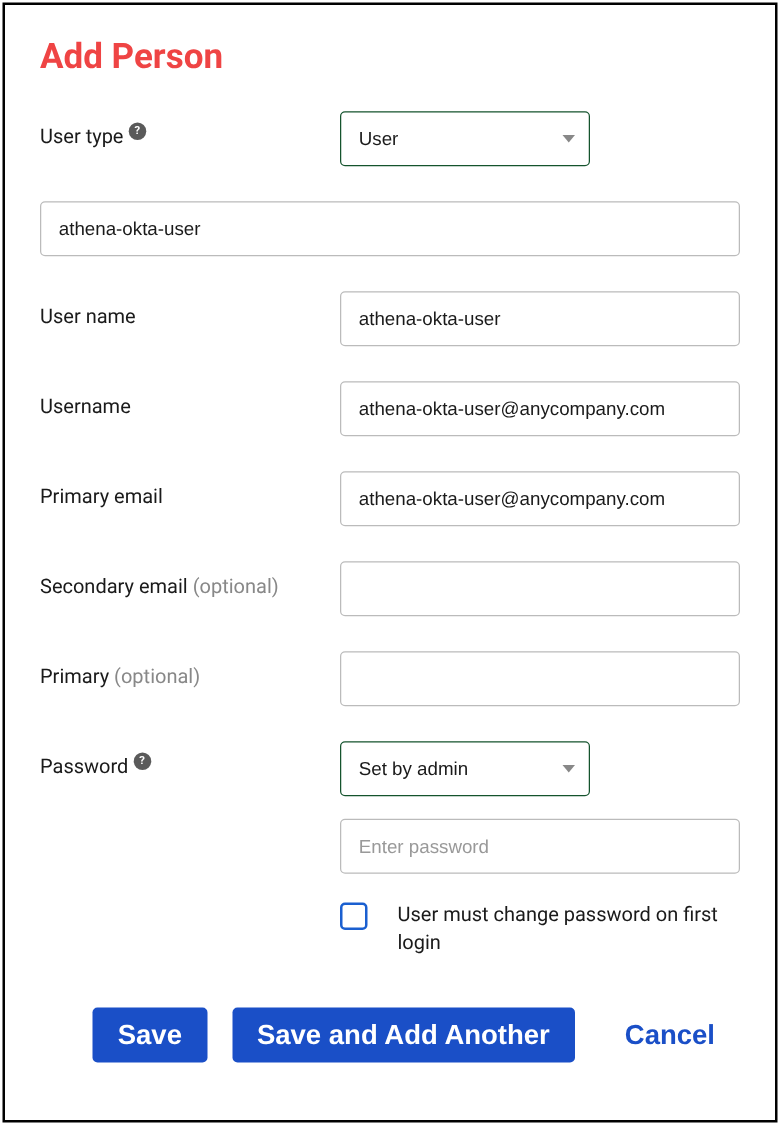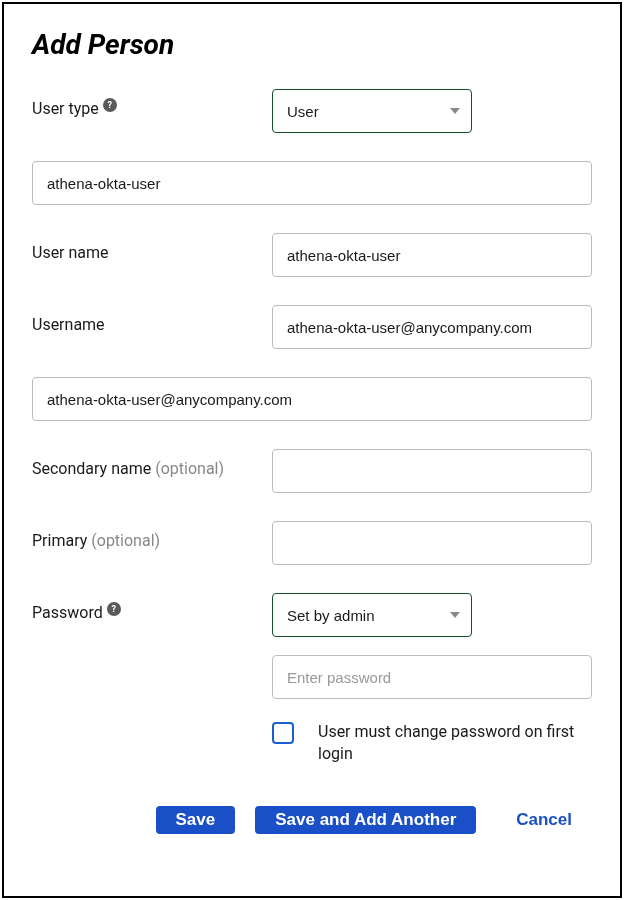--- a/index.html
+++ b/index.html
@@ -18,23 +18,22 @@
       border: 2px solid #000;
       width: 620px;
       height: 896px;
       margin: 2px;
       padding: 24px 28px;
       position: relative;
     }
     .dialog-title {
       font-size: 28px;
       font-weight: 700;
-      color: #000000;
+      color: #ef4444;
       margin-bottom: 28px;
-      font-style: italic;
     }
     .form-row {
       display: flex;
       align-items: flex-start;
       margin-bottom: 28px;
     }
     .form-label {
       width: 240px;
       flex-shrink: 0;
       font-size: 16px;
@@ -134,24 +133,24 @@
       cursor: pointer;
     }
     .button-row {
       display: flex;
       justify-content: flex-end;
       align-items: center;
       gap: 20px;
       margin-top: 40px;
     }
     .btn {
-      height: 28px;
+      height: 44px;
       padding: 0 20px;
       border-radius: 4px;
-      font-size: 17px;
+      font-size: 22px;
       font-weight: 600;
       cursor: pointer;
       border: none;
     }
     .btn-primary {
       background: #1a4fc7;
       color: #fff;
     }
     .btn-link {
       background: transparent;
@@ -195,28 +194,29 @@
   </div>
 
   <div class="form-row">
     <div class="form-label">Username</div>
     <div class="form-control">
       <input type="text" class="text-input" value="athena-okta-user@anycompany.com" style="">
     </div>
   </div>
 
   <div class="form-row">
+    <div class="form-label">Primary email</div>
     <div class="form-control">
       <input type="text" class="text-input" value="athena-okta-user@anycompany.com" style="">
     </div>
   </div>
 
   <div class="form-row">
     <div class="form-label">
-      <span>Secondary name </span>
+      <span>Secondary email </span>
         <span class="optional">(optional)</span>
     </div>
     <div class="form-control">
       <input type="text" class="text-input" value="" style="">
     </div>
   </div>
 
   <div class="form-row">
     <div class="form-label">
       <span>Primary </span>

